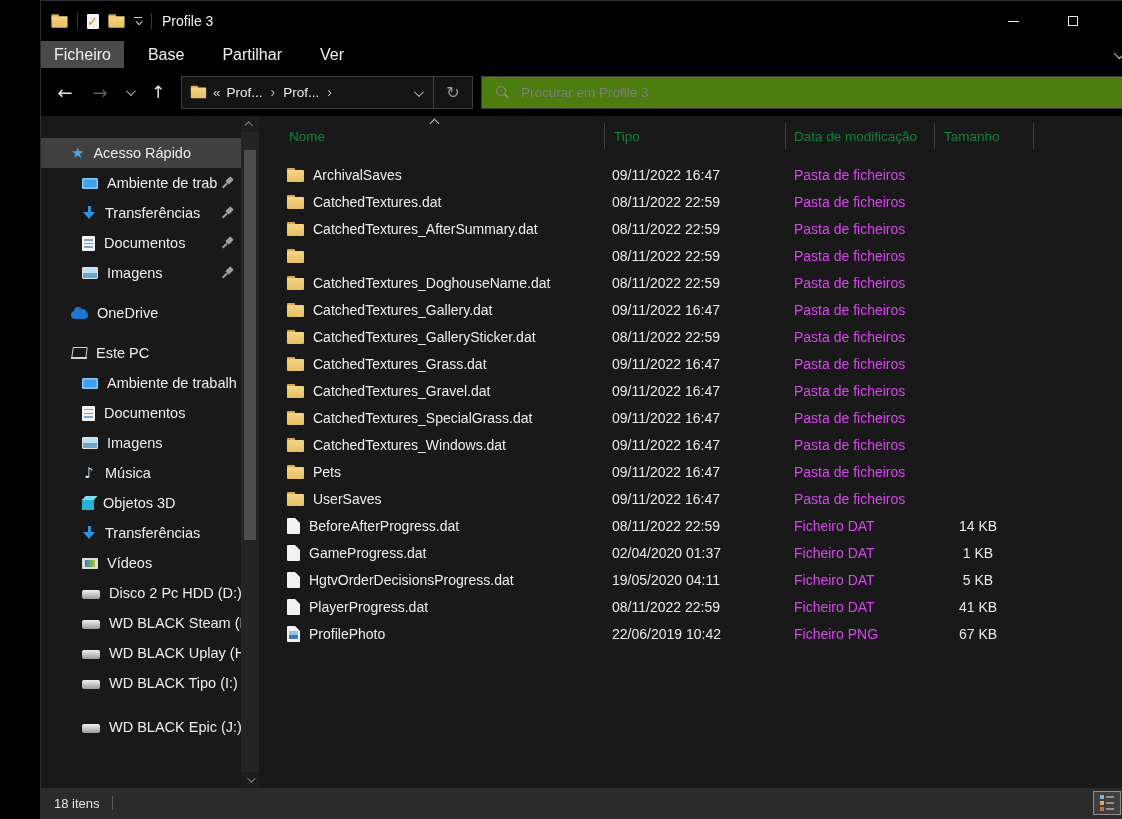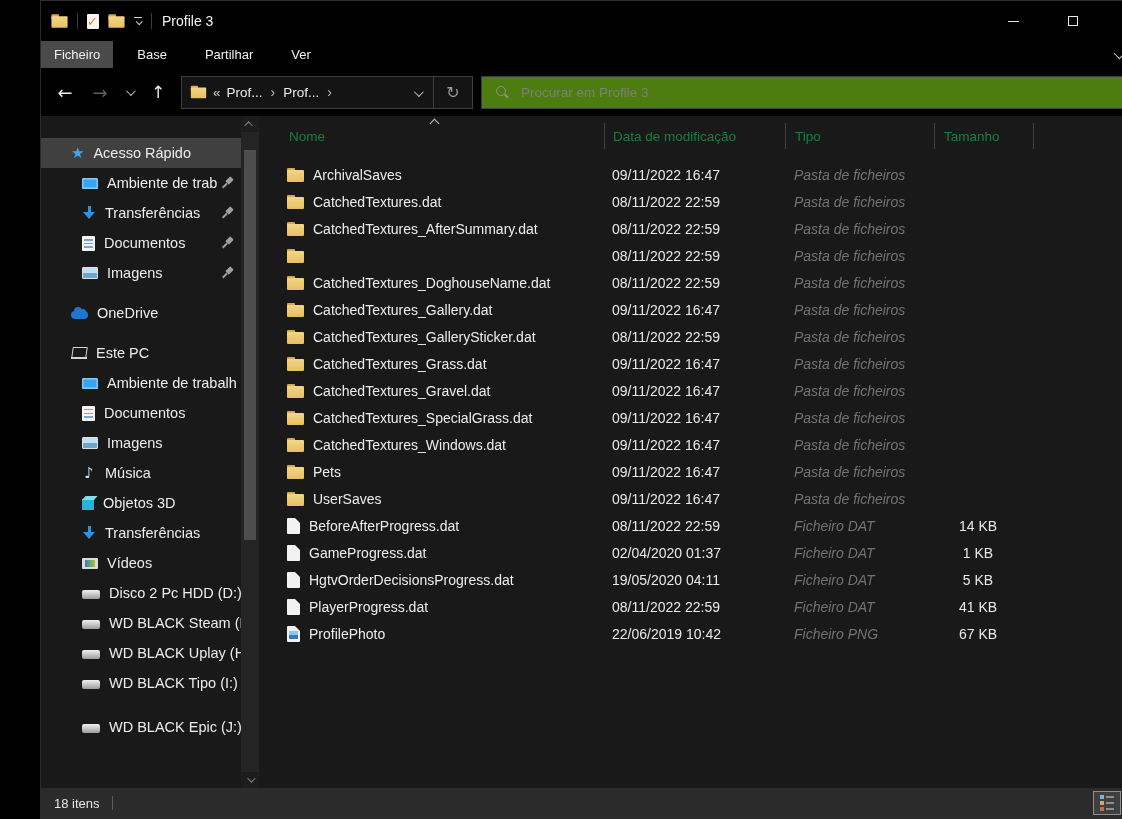--- a/index.html
+++ b/index.html
@@ -14,21 +14,21 @@
   .vsep { width:1px; height:16px; background:#3a3a3a; }
   .win-title { margin-left:10px; font-size:14px; color:#f2f2f2; }
   .tb-spacer { flex:1; }
   .wc-btn { width:59px; height:40px; display:flex; align-items:center; justify-content:center; color:#e8e8e8; }
   .min-glyph { width:11px; height:1px; background:#e8e8e8; }
   .max-glyph { width:10px; height:10px; border:1px solid #e8e8e8; }
   .close-glyph { font-size:14px; font-family:"DejaVu Sans",sans-serif; }
 
   
   .ribbon { height:27px; display:flex; align-items:stretch; flex:none; position:relative; }
-  .rtab { display:flex; align-items:center; padding:0 14px; font-size:13px; color:#f0f0f0; }
+  .rtab { display:flex; align-items:center; padding:0 14px; font-size:16px; color:#f0f0f0; }
   .rtab.active { background:#4a4a4a; padding:0 13px; }
   .rtab.plain { margin-left:10px; }
   .ribbon-right { position:absolute; right:8px; top:0; height:27px; display:flex; align-items:center; gap:14px; }
   .chev { display:inline-block; width:8px; height:8px; border-right:1.6px solid #c9c9c9; border-bottom:1.6px solid #c9c9c9; }
   .chev.down { transform:rotate(45deg) translateY(-2px); }
   .help-circle { width:17px; height:17px; border-radius:50%; background:#0b6cd6; color:#fff;
     font-size:12px; font-weight:bold; display:flex; align-items:center; justify-content:center; }
 
   
   .navbar { height:48px; display:flex; align-items:center; flex:none; background:#000; padding:0 12px 0 6px; }
@@ -99,21 +99,21 @@
   .col-type { border-left:1px solid #3f3f3f; padding-left:9px; }
   .col-size { border-left:1px solid #3f3f3f; border-right:1px solid #3f3f3f; padding-left:9px; }
   .sort-caret { position:absolute; left:172px; top:-1px; width:7px; height:7px;
     border-left:1.4px solid #c4c4c4; border-top:1.4px solid #c4c4c4; transform:rotate(45deg); }
 
   .rows { margin-top:10px; }
   .frow { display:grid; grid-template-columns:345px 181px 149px 100px; height:27px; align-items:center;
     font-size:14px; color:#ededed; }
   .cell-name { display:flex; align-items:center; gap:9px; padding-left:28px; white-space:nowrap; overflow:hidden; }
   .cell-date { padding-left:8px; color:#e9e9e9; }
-  .cell-type { padding-left:9px; color:#737373;font-style:italic; }
+  .cell-type { padding-left:9px; color:#d946ef; }
   .cell-size { text-align:center; padding-right:12px; color:#e9e9e9; }
 
   
   .icon { display:inline-block; position:relative; }
   .icon-folder { width:17px; height:14px; }
   .icon-folder::before { content:""; position:absolute; top:0; left:0; width:8px; height:5px;
     background:#d7a84e; border-radius:1px 1px 0 0; }
   .icon-folder::after { content:""; position:absolute; top:2px; left:0; width:17px; height:12px;
     background:linear-gradient(180deg,#f3d686 0%,#e6bf63 100%); border-radius:1px; }
 
@@ -355,22 +355,22 @@
         <div class="scroll-thumb"></div>
       </div>
       <div class="scroll-arrow">
           <span class="chev down"></span>
         </div>
     </div>
 
     <div class="filearea">
       <div class="cols">
         <div class="col-h col-name">Nome</div>
+        <div class="col-h col-type">Tipo</div>
         <div class="col-h col-date">Data de modificação</div>
-        <div class="col-h col-type">Tipo</div>
         <div class="col-h col-size">Tamanho</div>
         <span class="sort-caret"></span>
       </div>
 
       <div class="rows">
         <div class="frow">
           <div class="cell-name">
               <span class="icon icon-folder"></span>
               <span>ArchivalSaves</span>
             </div>

